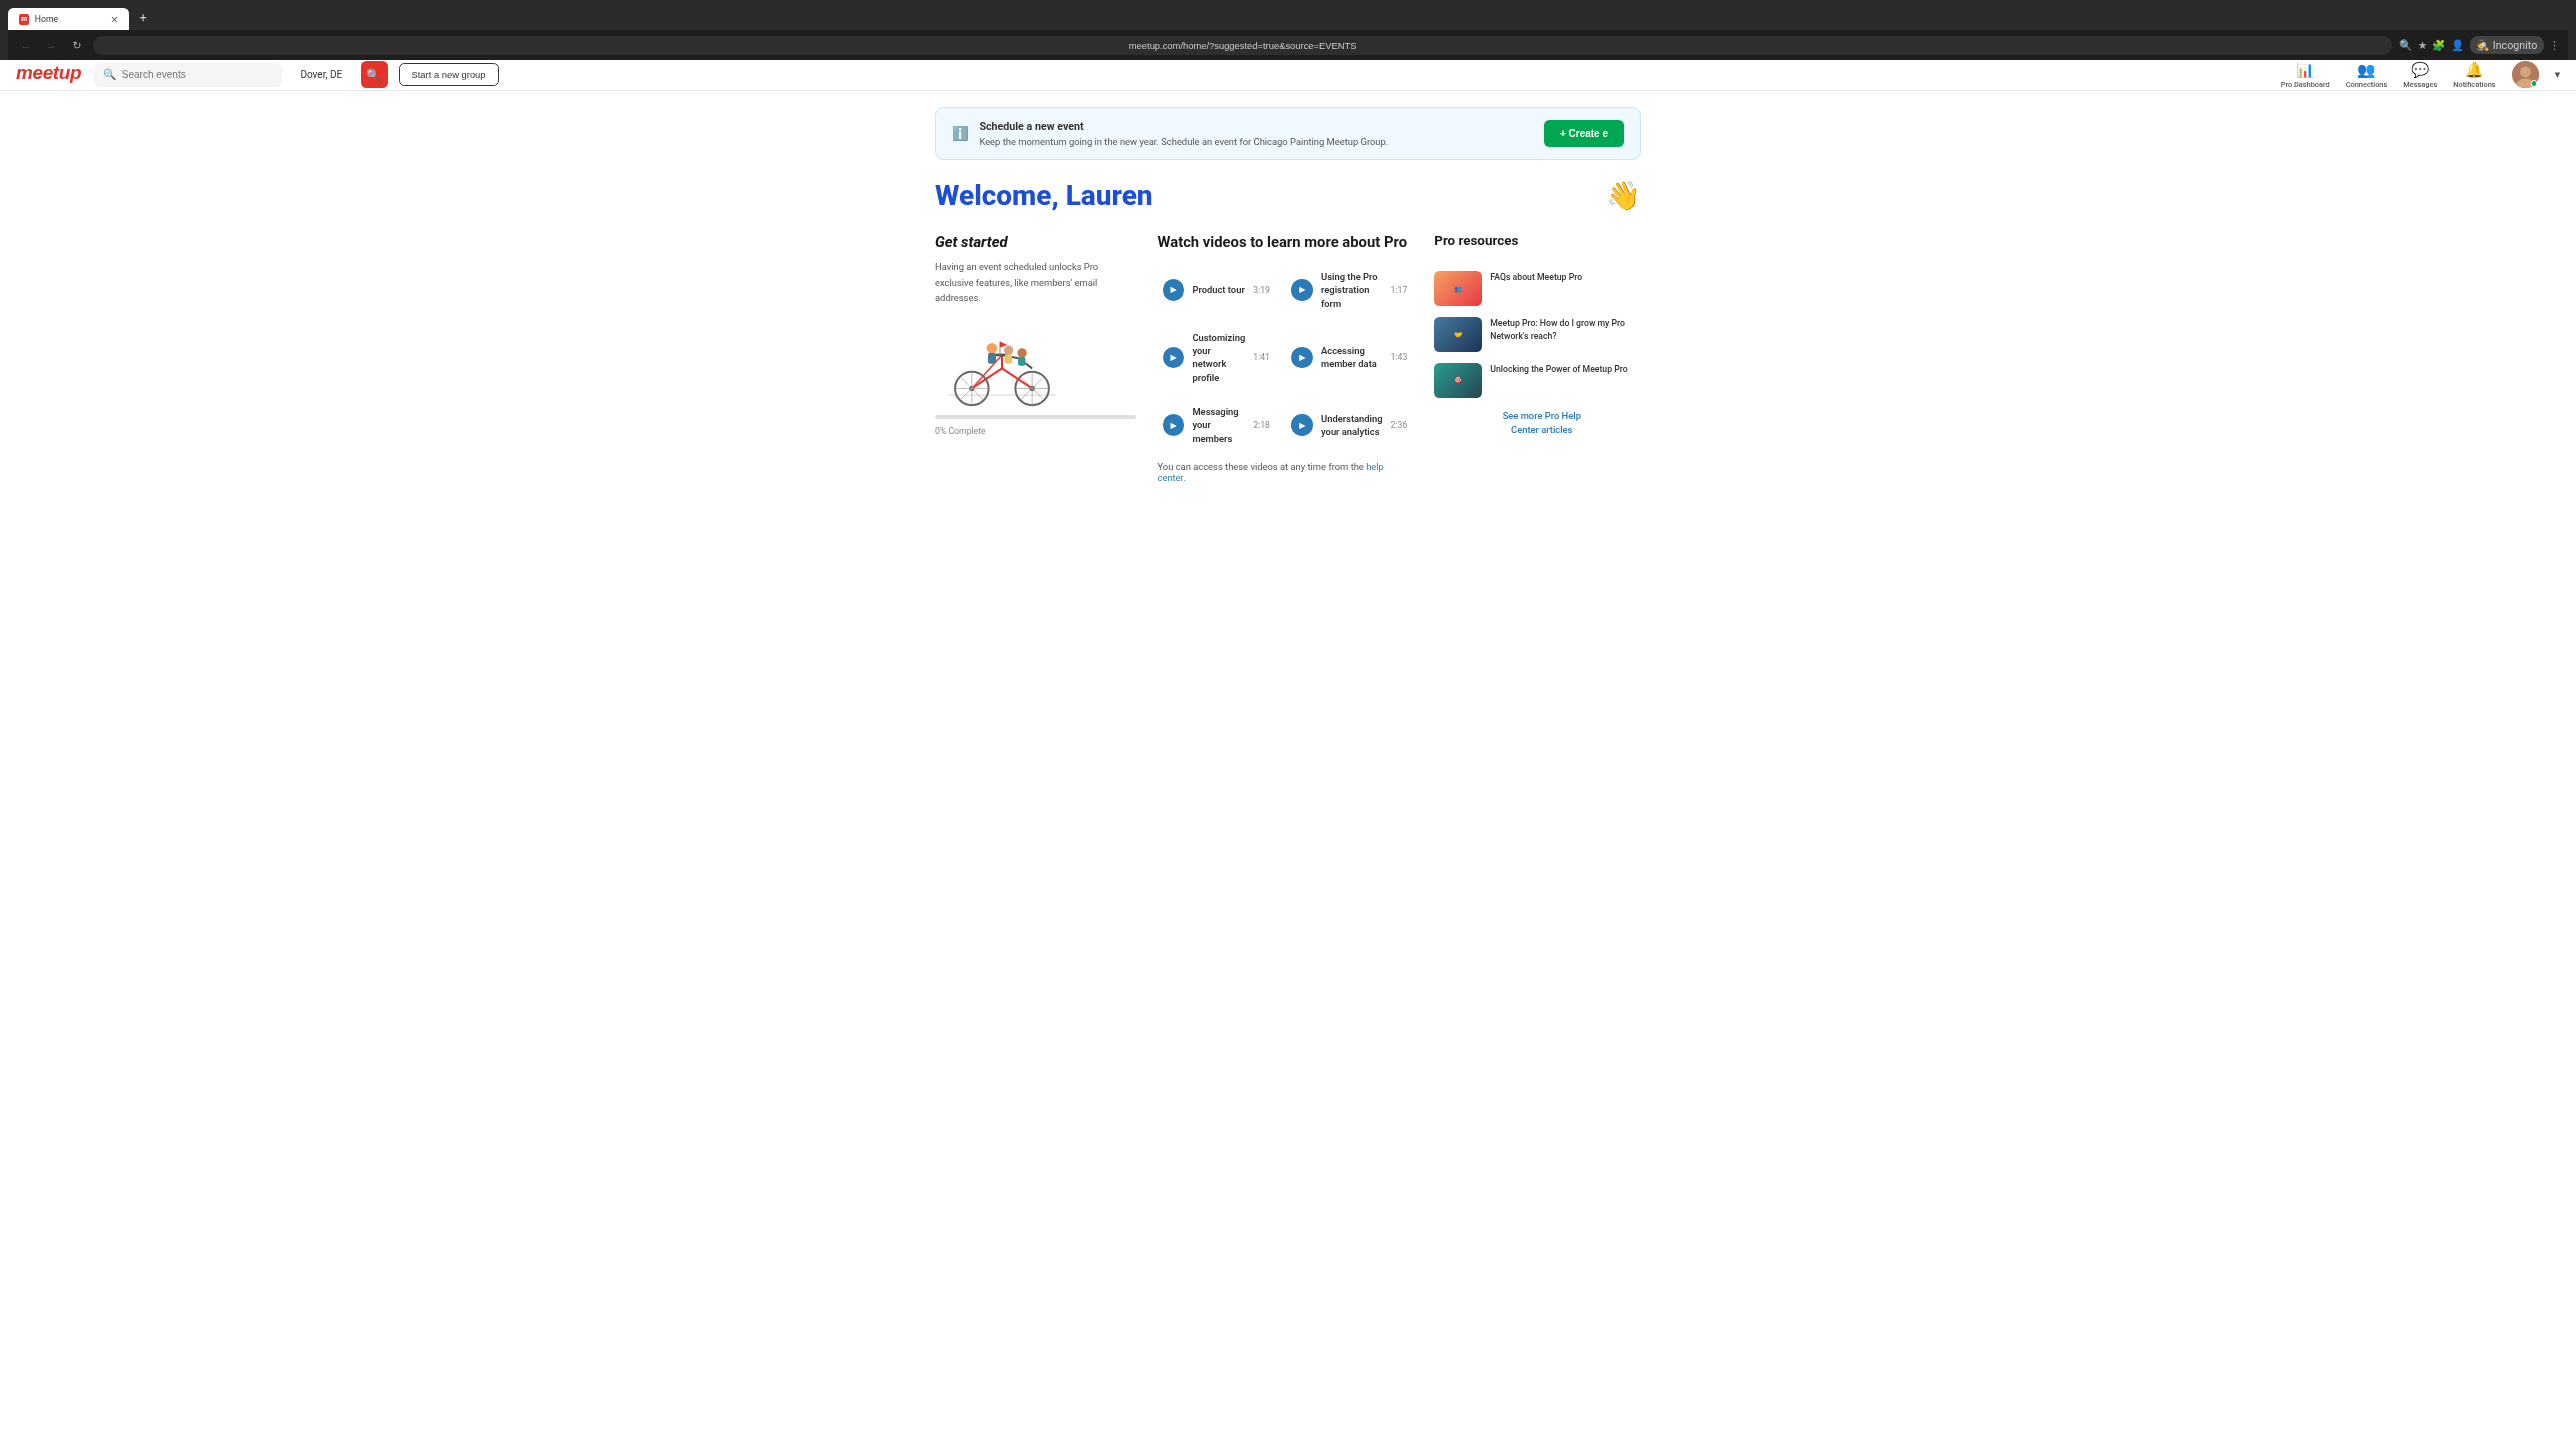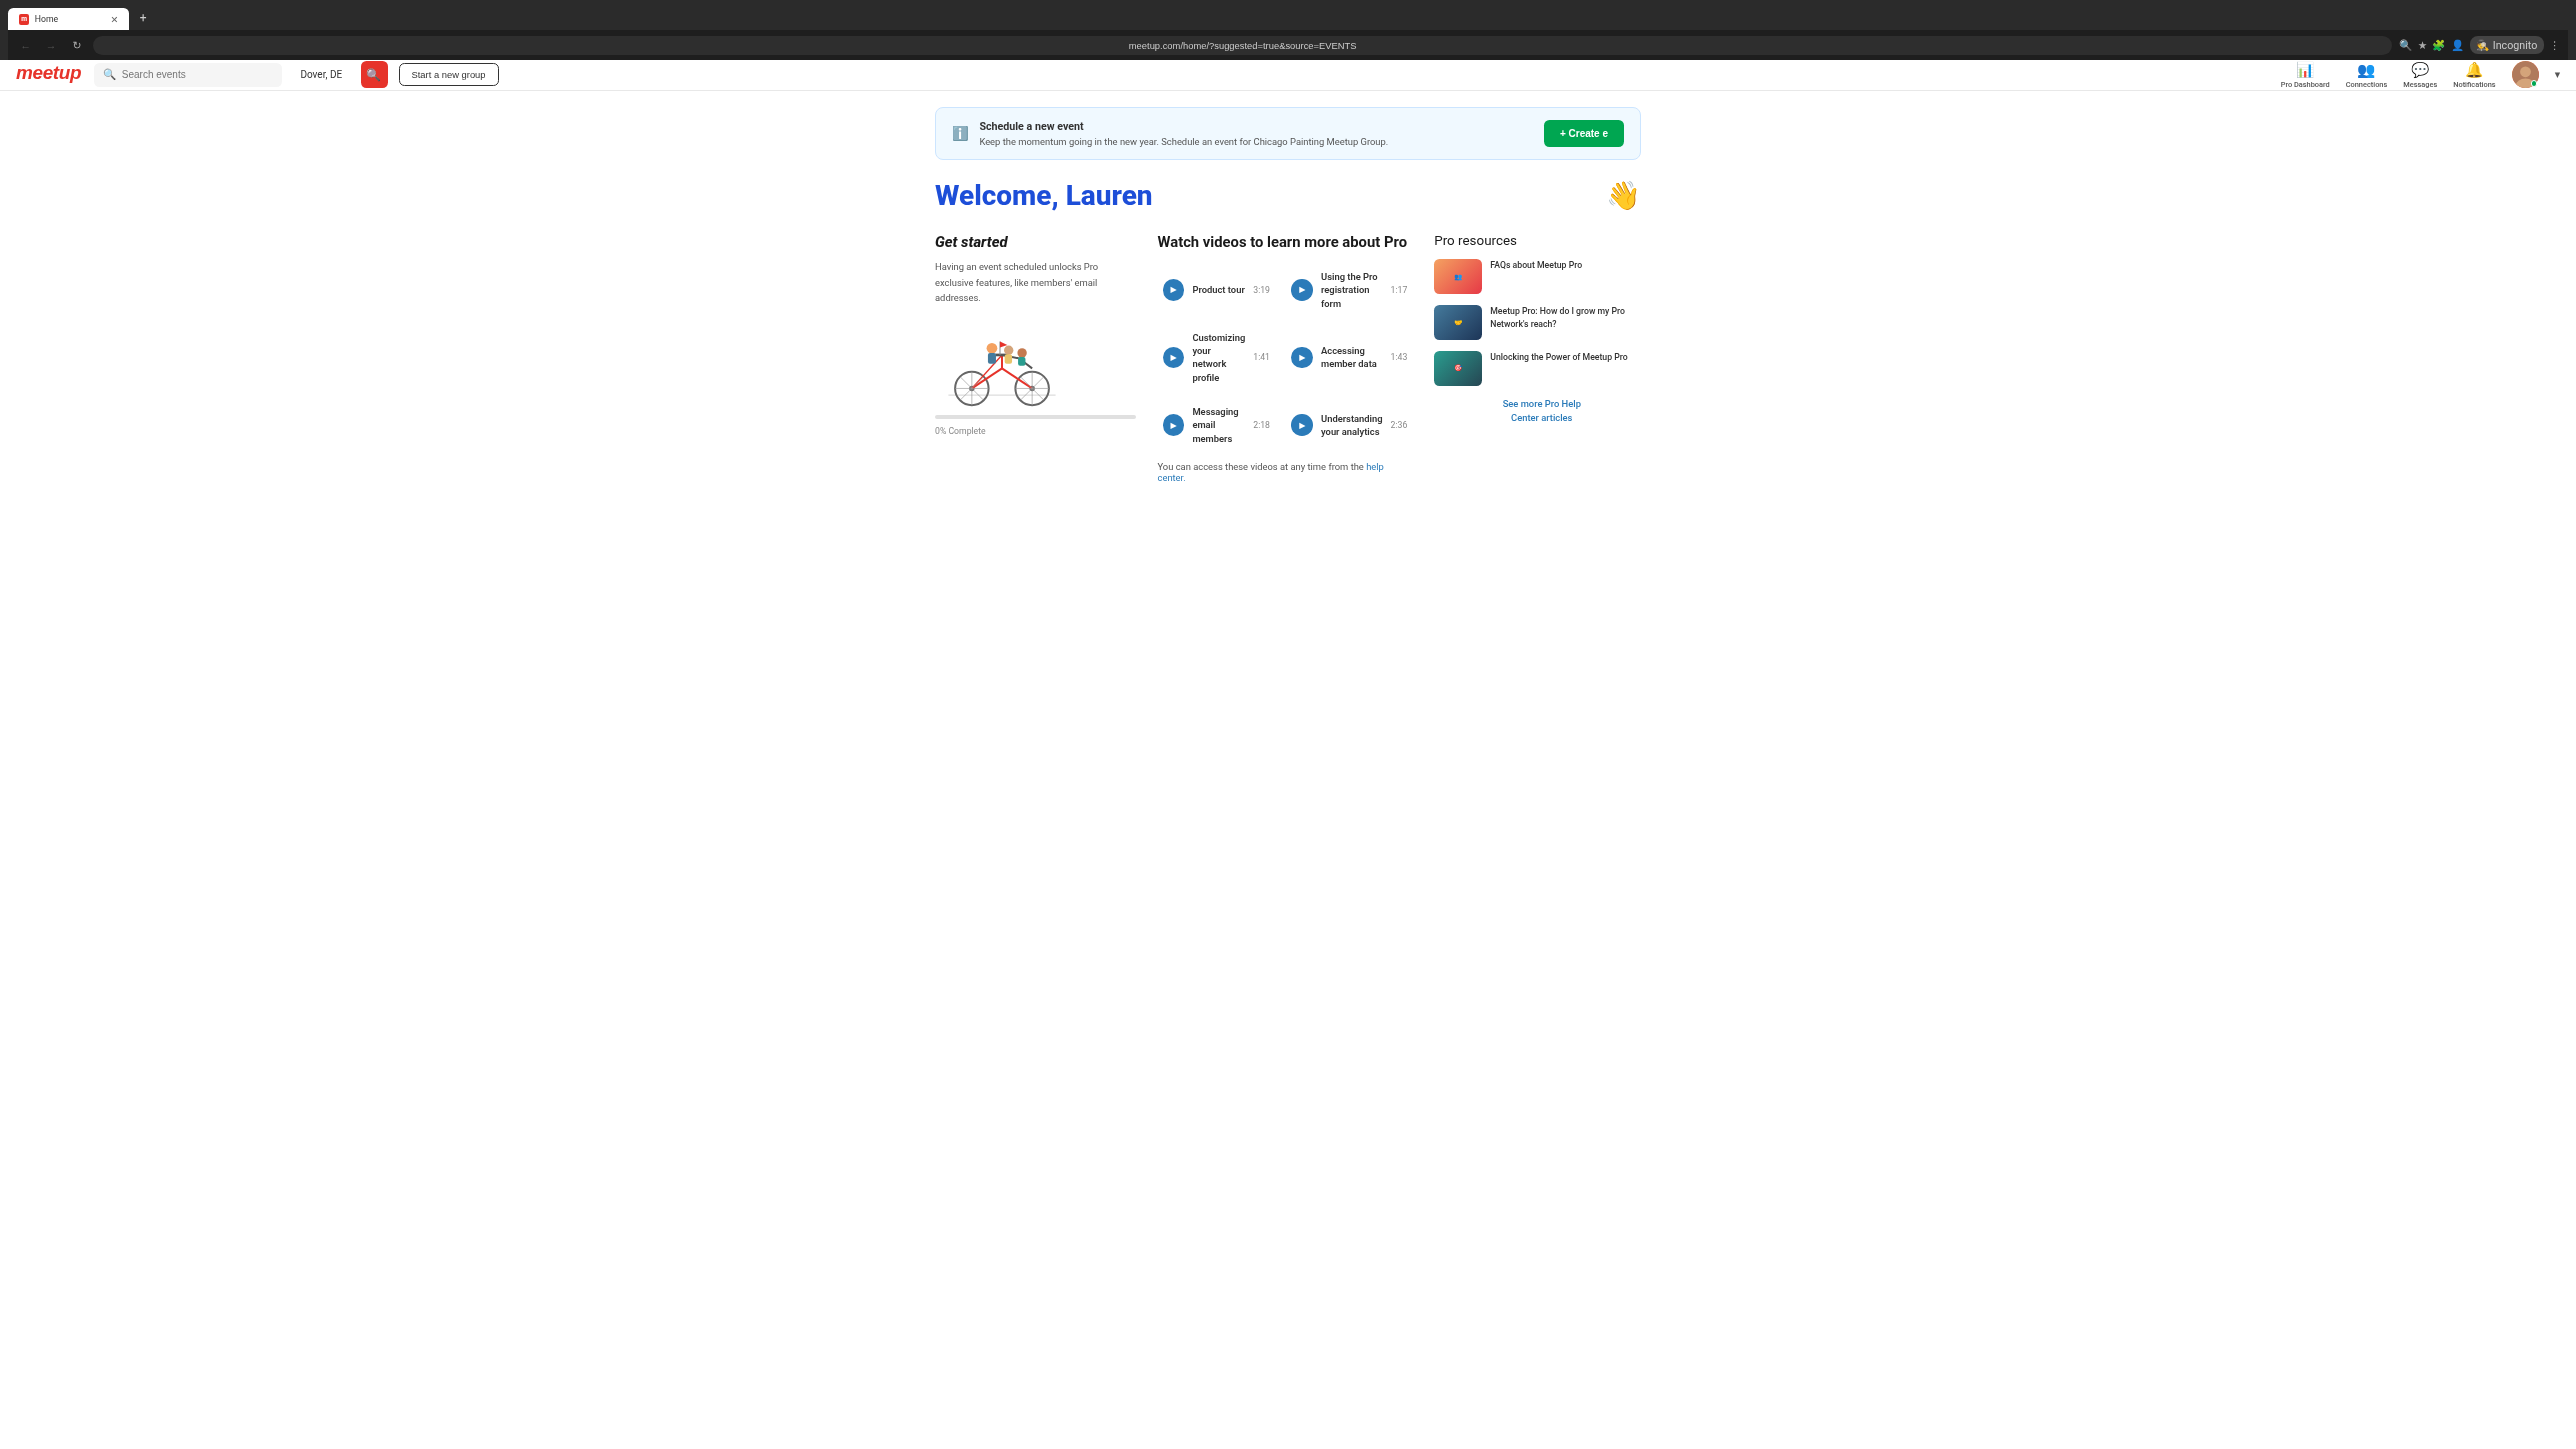--- a/index.html
+++ b/index.html
@@ -71,21 +71,21 @@
     .videos-section h2 { font-size: 14.8px; font-weight: 700; color: #1a1a1a; margin-bottom: 13.4px; }
     .videos-grid { display: grid; grid-template-columns: 1fr 1fr; gap: 10.7px; margin-bottom: 10.7px; }
     .video-item { display: flex; align-items: center; gap: 8px; cursor: pointer; padding: 5.4px; border-radius: 5.4px; }
     .play-icon { width: 21.5px; height: 21.5px; background: #2b7bb9; border-radius: 50%; display: flex; align-items: center; justify-content: center; color: white; font-size: 8px; flex-shrink: 0; }
     .video-title { font-size: 9.4px; font-weight: 600; color: #333; flex: 1; line-height: 1.4; }
     .video-duration { font-size: 8.7px; color: #888; white-space: nowrap; }
     .help-center-note { font-size: 9.4px; color: #555; margin-top: 10.7px; }
     .help-center-link { color: #2b7bb9; text-decoration: none; }
 
     
-    .pro-resources h2 { font-size: 13.4px; font-weight: 400; color: #1a1a1a; margin-bottom: 11px; }
+    .pro-resources h2 { font-size: 13.4px; font-weight: 700; color: #1a1a1a; margin-bottom: 23px; }
     .resource-item { display: flex; gap: 8px; margin-bottom: 10.7px; cursor: pointer; }
     .resource-thumb { width: 48px; height: 35px; border-radius: 5.4px; background: #ddd; overflow: hidden; flex-shrink: 0; }
     .resource-thumb-placeholder { width: 100%; height: 100%; display: flex; align-items: center; justify-content: center; font-size: 6.7px; color: #999; }
     .resource-text { font-size: 8.7px; color: #333; line-height: 1.5; font-weight: 500; }
     .see-more-link { color: #2b7bb9; text-decoration: none; font-size: 9.4px; font-weight: 500; display: block; margin-top: 5.4px; text-align: center; line-height: 1.5; }
 
     
     .bicycle-svg { width: 134px; height: 94px; }
 
     
@@ -269,21 +269,21 @@
         </div>
 
         <div class="video-item">
           <div class="play-icon">▶</div>
           <span class="video-title">Accessing member data</span>
           <span class="video-duration">1:43</span>
         </div>
 
         <div class="video-item">
           <div class="play-icon">▶</div>
-          <span class="video-title">Messaging email members</span>
+          <span class="video-title">Messaging your members</span>
           <span class="video-duration">2:18</span>
         </div>
 
         <div class="video-item">
           <div class="play-icon">▶</div>
           <span class="video-title">Understanding your analytics</span>
           <span class="video-duration">2:36</span>
         </div>
 
       </div>

